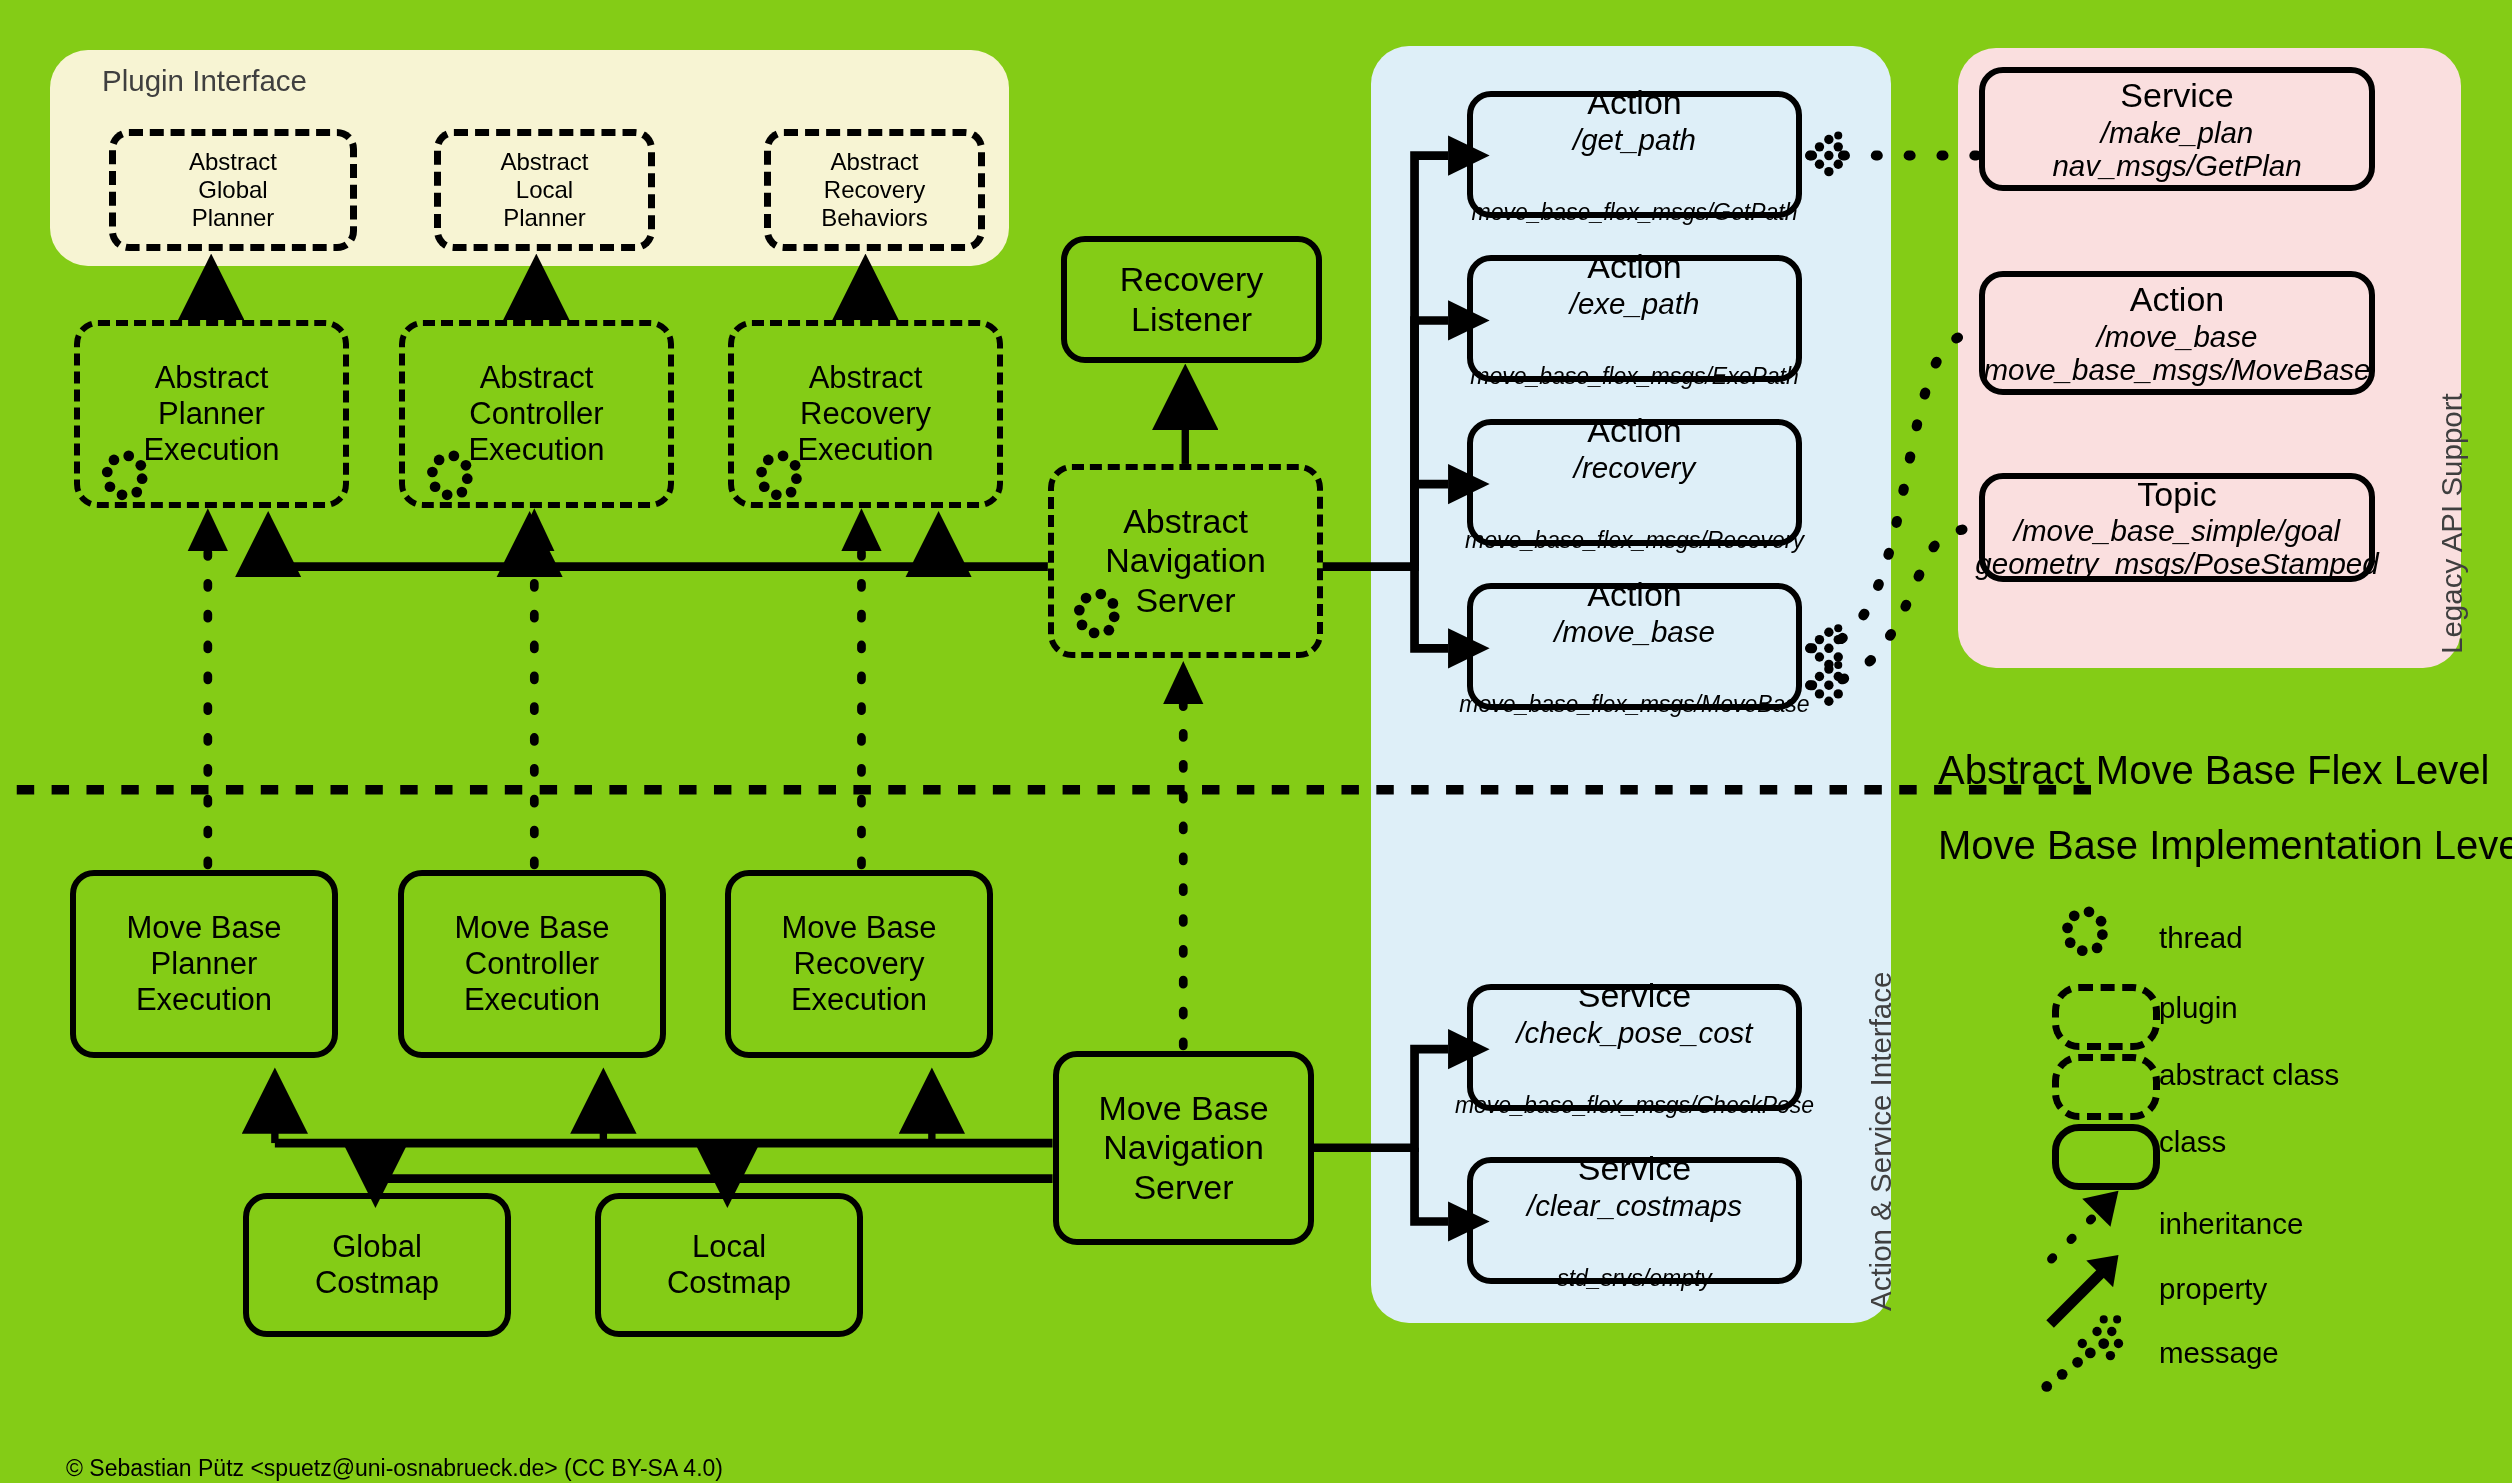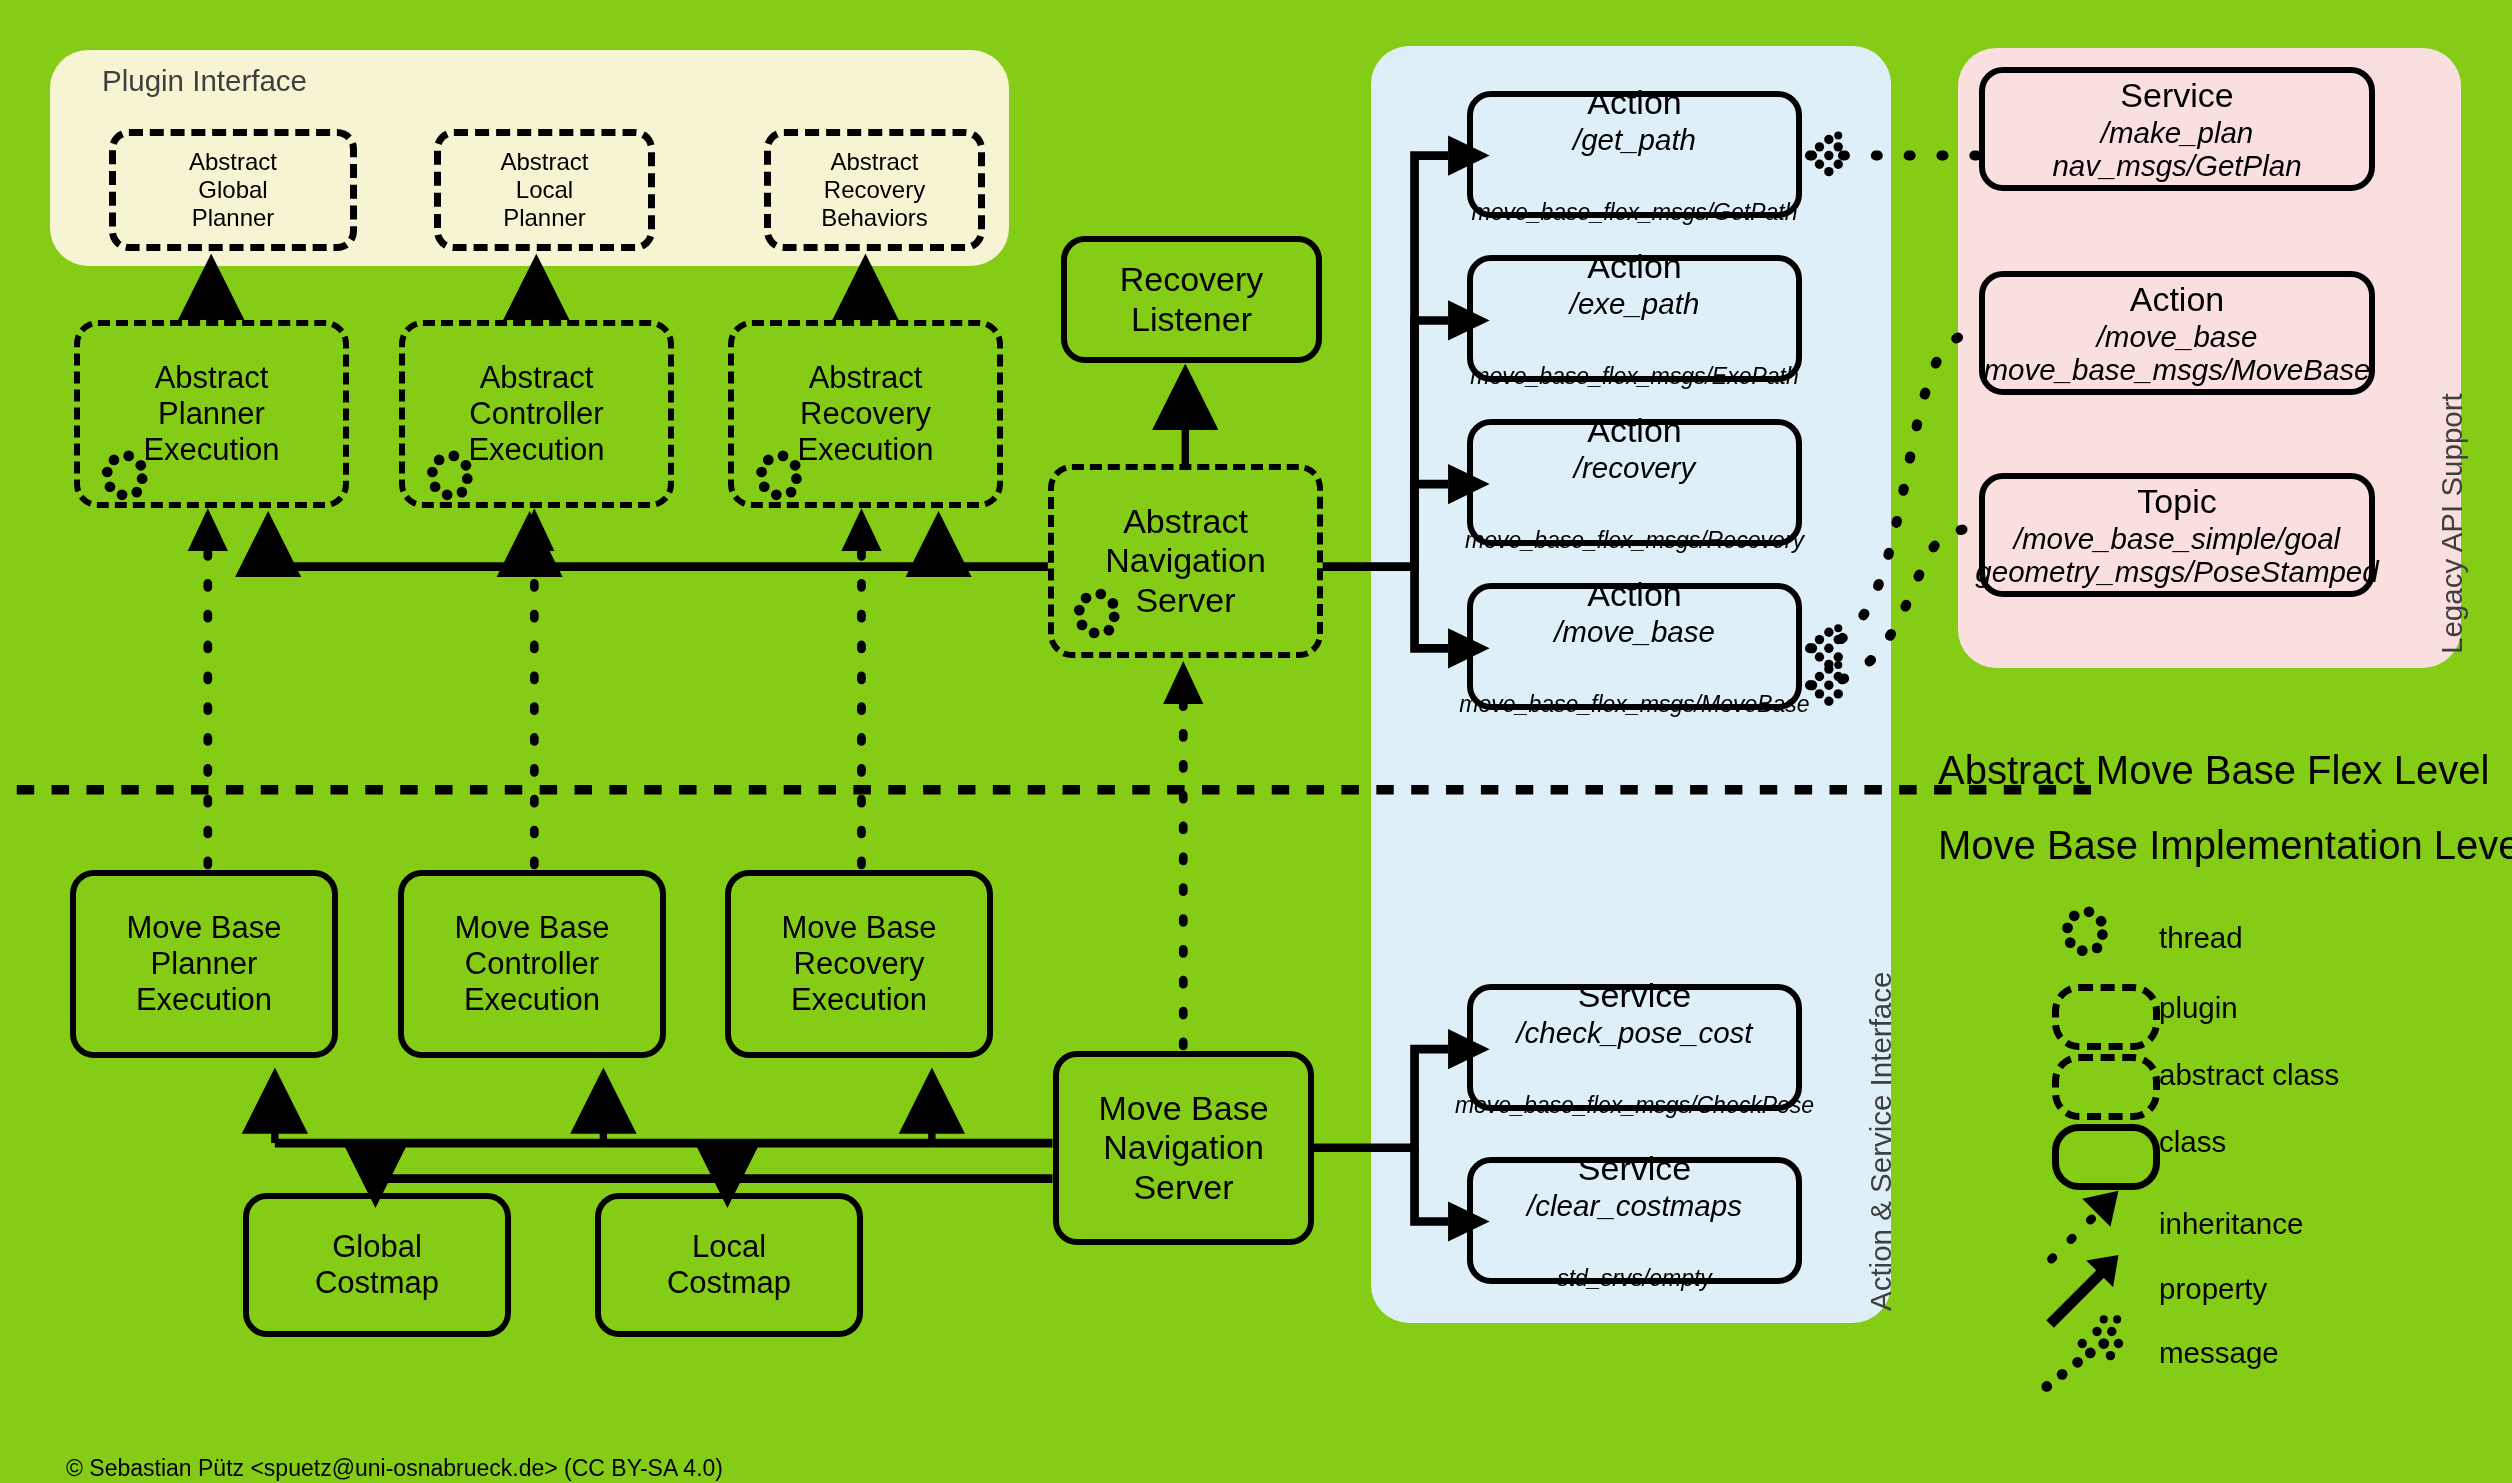--- a/index.html
+++ b/index.html
@@ -147,21 +147,21 @@
   <div class="node n-class" style="left:1979px;top:67px;width:396px;height:124px;background:#fadfdf;">
     <span class="title lg">Service</span>
     <span class="sub">/make_plan</span>
     <span class="sub">nav_msgs/GetPlan</span>
   </div>
   <div class="node n-class" style="left:1979px;top:271px;width:396px;height:124px;background:#fadfdf;">
     <span class="title lg">Action</span>
     <span class="sub">/move_base</span>
     <span class="sub">move_base_msgs/MoveBase</span>
   </div>
-  <div class="node n-class" style="left:1979px;top:473px;width:396px;height:124px;background:#fadfdf;">
+  <div class="node n-class" style="left:1979px;top:473px;width:396px;height:109px;background:#fadfdf;">
     <span class="title lg">Topic</span>
     <span class="sub">/move_base_simple/goal</span>
     <span class="sub">geometry_msgs/PoseStamped</span>
   </div>
 
   <span class="lvl-text" style="left:1938px;top:748px;">Abstract Move Base Flex Level</span>
   <span class="lvl-text" style="left:1938px;top:823px;">Move Base Implementation Level</span>
 
   <div class="legend-item" style="left:2159px;top:921px;">
     <span class="legend-text">thread</span>

